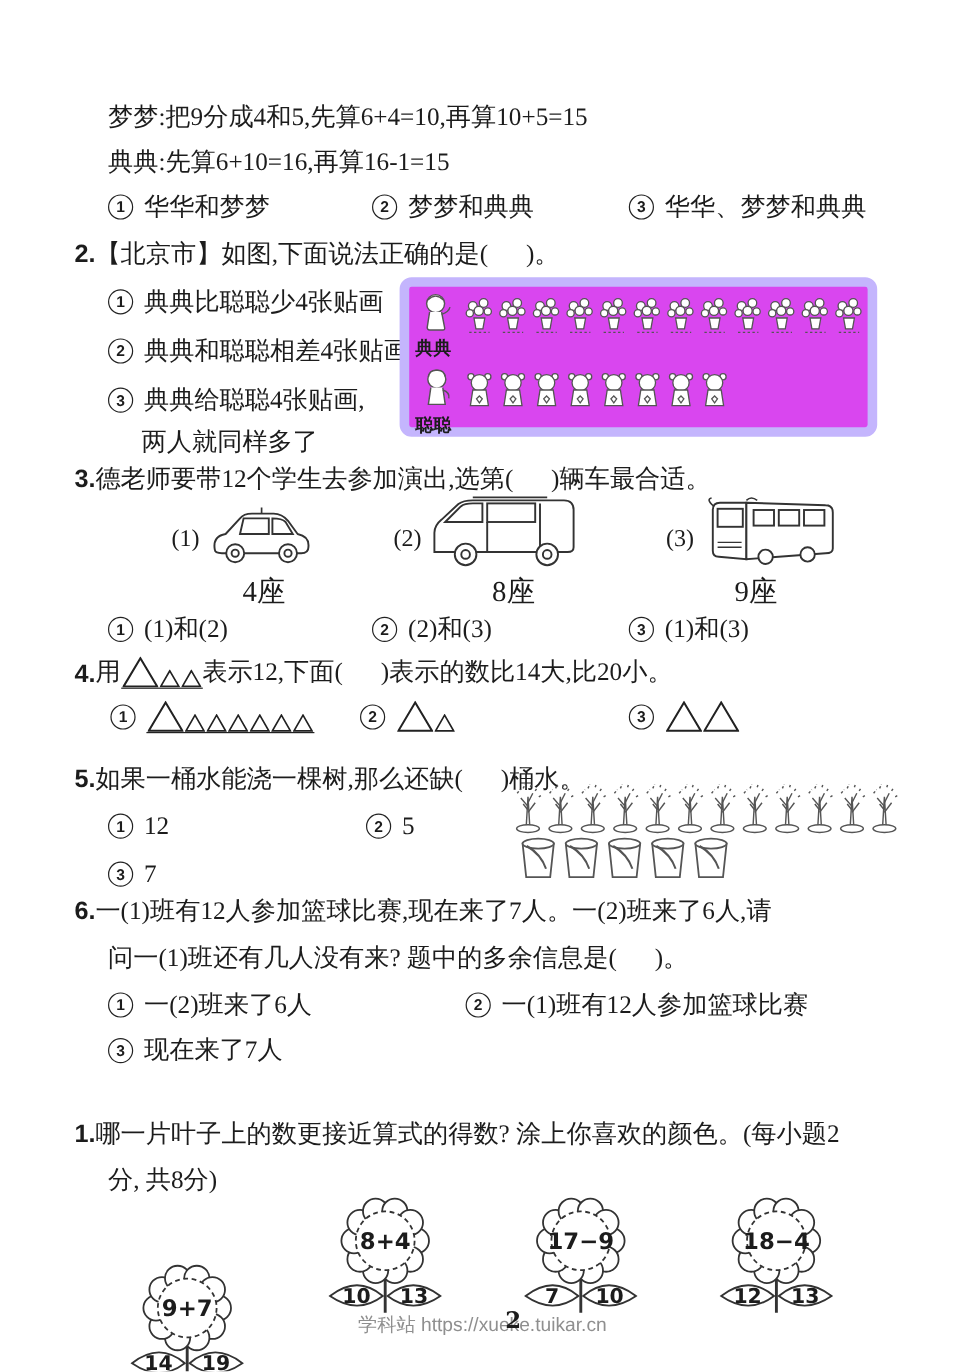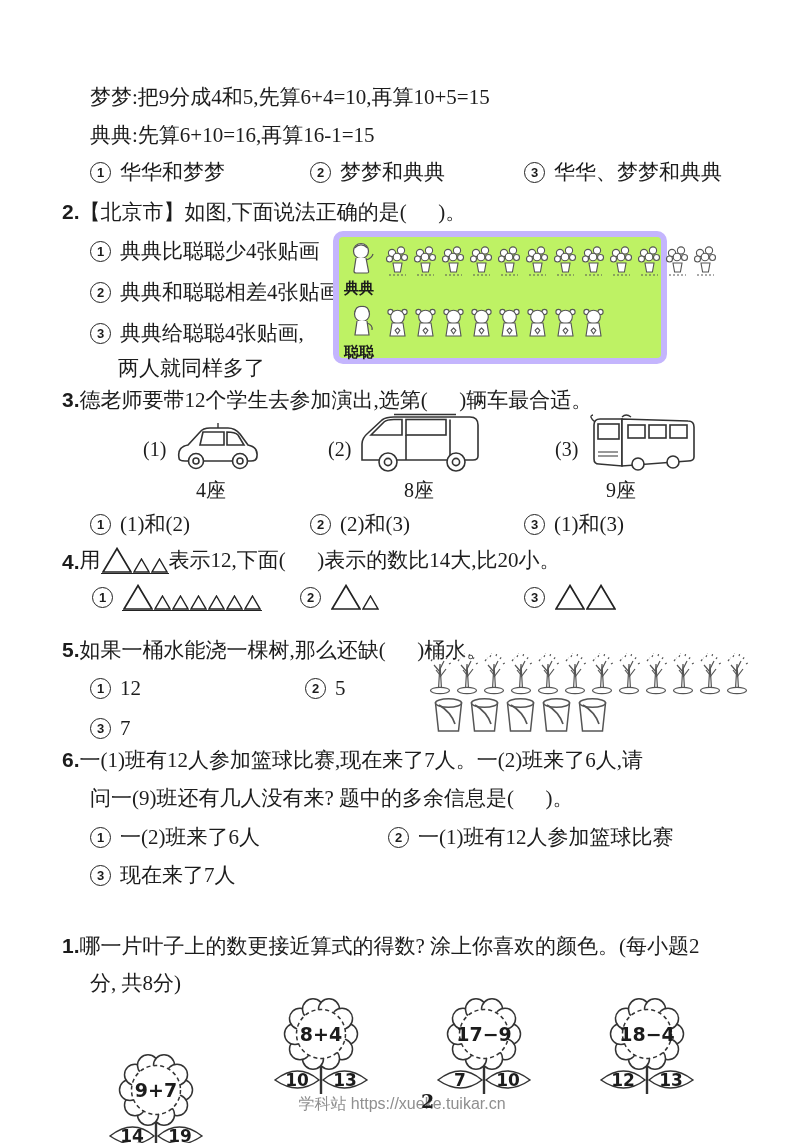--- a/index.html
+++ b/index.html
@@ -5,28 +5,28 @@
   * { margin:0; padding:0; box-sizing:border-box; }
   html,body { background:#fff; }
   .page { position:relative; width:804px; height:1143px; background:#ffffff; overflow:hidden;
           font-family:"Liberation Serif","DejaVu Serif",serif; color:#1c1c1c;padding-left:40px; }
   .t   { position:absolute; font-size:21px; line-height:27px; white-space:pre; }
   .qno { font-weight:bold; font-family:"Liberation Sans","DejaVu Sans",sans-serif; }
   .opt { position:absolute; display:flex; align-items:center; gap:9px; font-size:21px; white-space:pre; }
   .circ{ display:inline-flex; width:21px; height:21px; border:1.6px solid #222; border-radius:50%;
          align-items:center; justify-content:center; font-size:13px; font-weight:bold; flex:0 0 auto;
          font-family:"Liberation Sans","DejaVu Sans",sans-serif; background:#fff; }
-  .figbox { position:absolute; left:333px; top:231px; width:334px; height:133px;
-            border:6px solid #c4b5fd; border-radius:10px; background:#bef264; }
+  .figbox { position:absolute; left:333px; top:231px; width:398px; height:133px;
+            border:8px solid #c4b5fd; border-radius:10px; background:#d946ef; }
   .avatar { position:absolute; }
   .avlabel{ position:absolute; font-size:15px; font-weight:bold; white-space:pre; }
   .strip  { position:absolute; display:flex; align-items:flex-end; gap:3px; }
   .vindex { position:absolute; font-size:20px; white-space:pre; }
   .vimg   { position:absolute; }
-  .vseats { position:absolute; width:48px; text-align:left; font-size:20px; white-space:pre; }
+  .vseats { position:absolute; width:48px; text-align:center; font-size:24px; white-space:pre; }
   .triline{ position:absolute; display:flex; align-items:flex-end; white-space:pre; font-size:21px; }
   .tris   { display:inline-flex; align-items:flex-end; gap:1px; padding:0 1px; }
   .tris.base { border-bottom:1.6px solid #222; }
   .sechdr { position:absolute; display:flex; align-items:center; gap:7px; font-size:21px; font-weight:bold; white-space:pre; }
   .flower { position:absolute; }
   .fexpr  { font-family:"DejaVu Sans","Liberation Sans",sans-serif; font-size:19px; font-weight:bold;
             text-anchor:middle; fill:#1c1c1c; }
   .fnum   { font-family:"DejaVu Sans","Liberation Sans",sans-serif; font-size:17px; font-weight:bold;
             text-anchor:middle; fill:#1c1c1c; }
   .watermark { position:absolute; left:0; right:0; top:1094px; text-align:center; font-size:16px;
@@ -566,21 +566,21 @@
       <svg width="33" height="42" viewBox="0 0 33 42">
         <g fill="#fff" stroke="#555" stroke-width="1.5">
           <path d="M3.5 9 L29.5 9 L26.5 37 L6.5 37 Z"></path>
           <ellipse cx="16.5" cy="9" rx="13" ry="4.2"></ellipse>
           <path d="M7 11 Q19 18 23 30" fill="none" stroke-width="1.7"></path>
         </g>
       </svg>
     </div>
 
   <div class="t" style="left:62px;top:746px"><span class="qno">6.</span><span>一(1)班有12人参加篮球比赛,现在来了7人。一(2)班来了6人,请</span></div>
-  <div class="t" style="left:90px;top:785px">问一(9)班还有几人没有来? 题中的多余信息是(      )。</div>
+  <div class="t" style="left:90px;top:785px">问一(1)班还有几人没有来? 题中的多余信息是(      )。</div>
 
   <div class="opt" style="left:90px;top:823px">
     <span class="circ">1</span>
     <span>一(2)班来了6人</span>
   </div>
   <div class="opt" style="left:388px;top:823px">
     <span class="circ">2</span>
     <span>一(1)班有12人参加篮球比赛</span>
   </div>
   <div class="opt" style="left:90px;top:861px">

